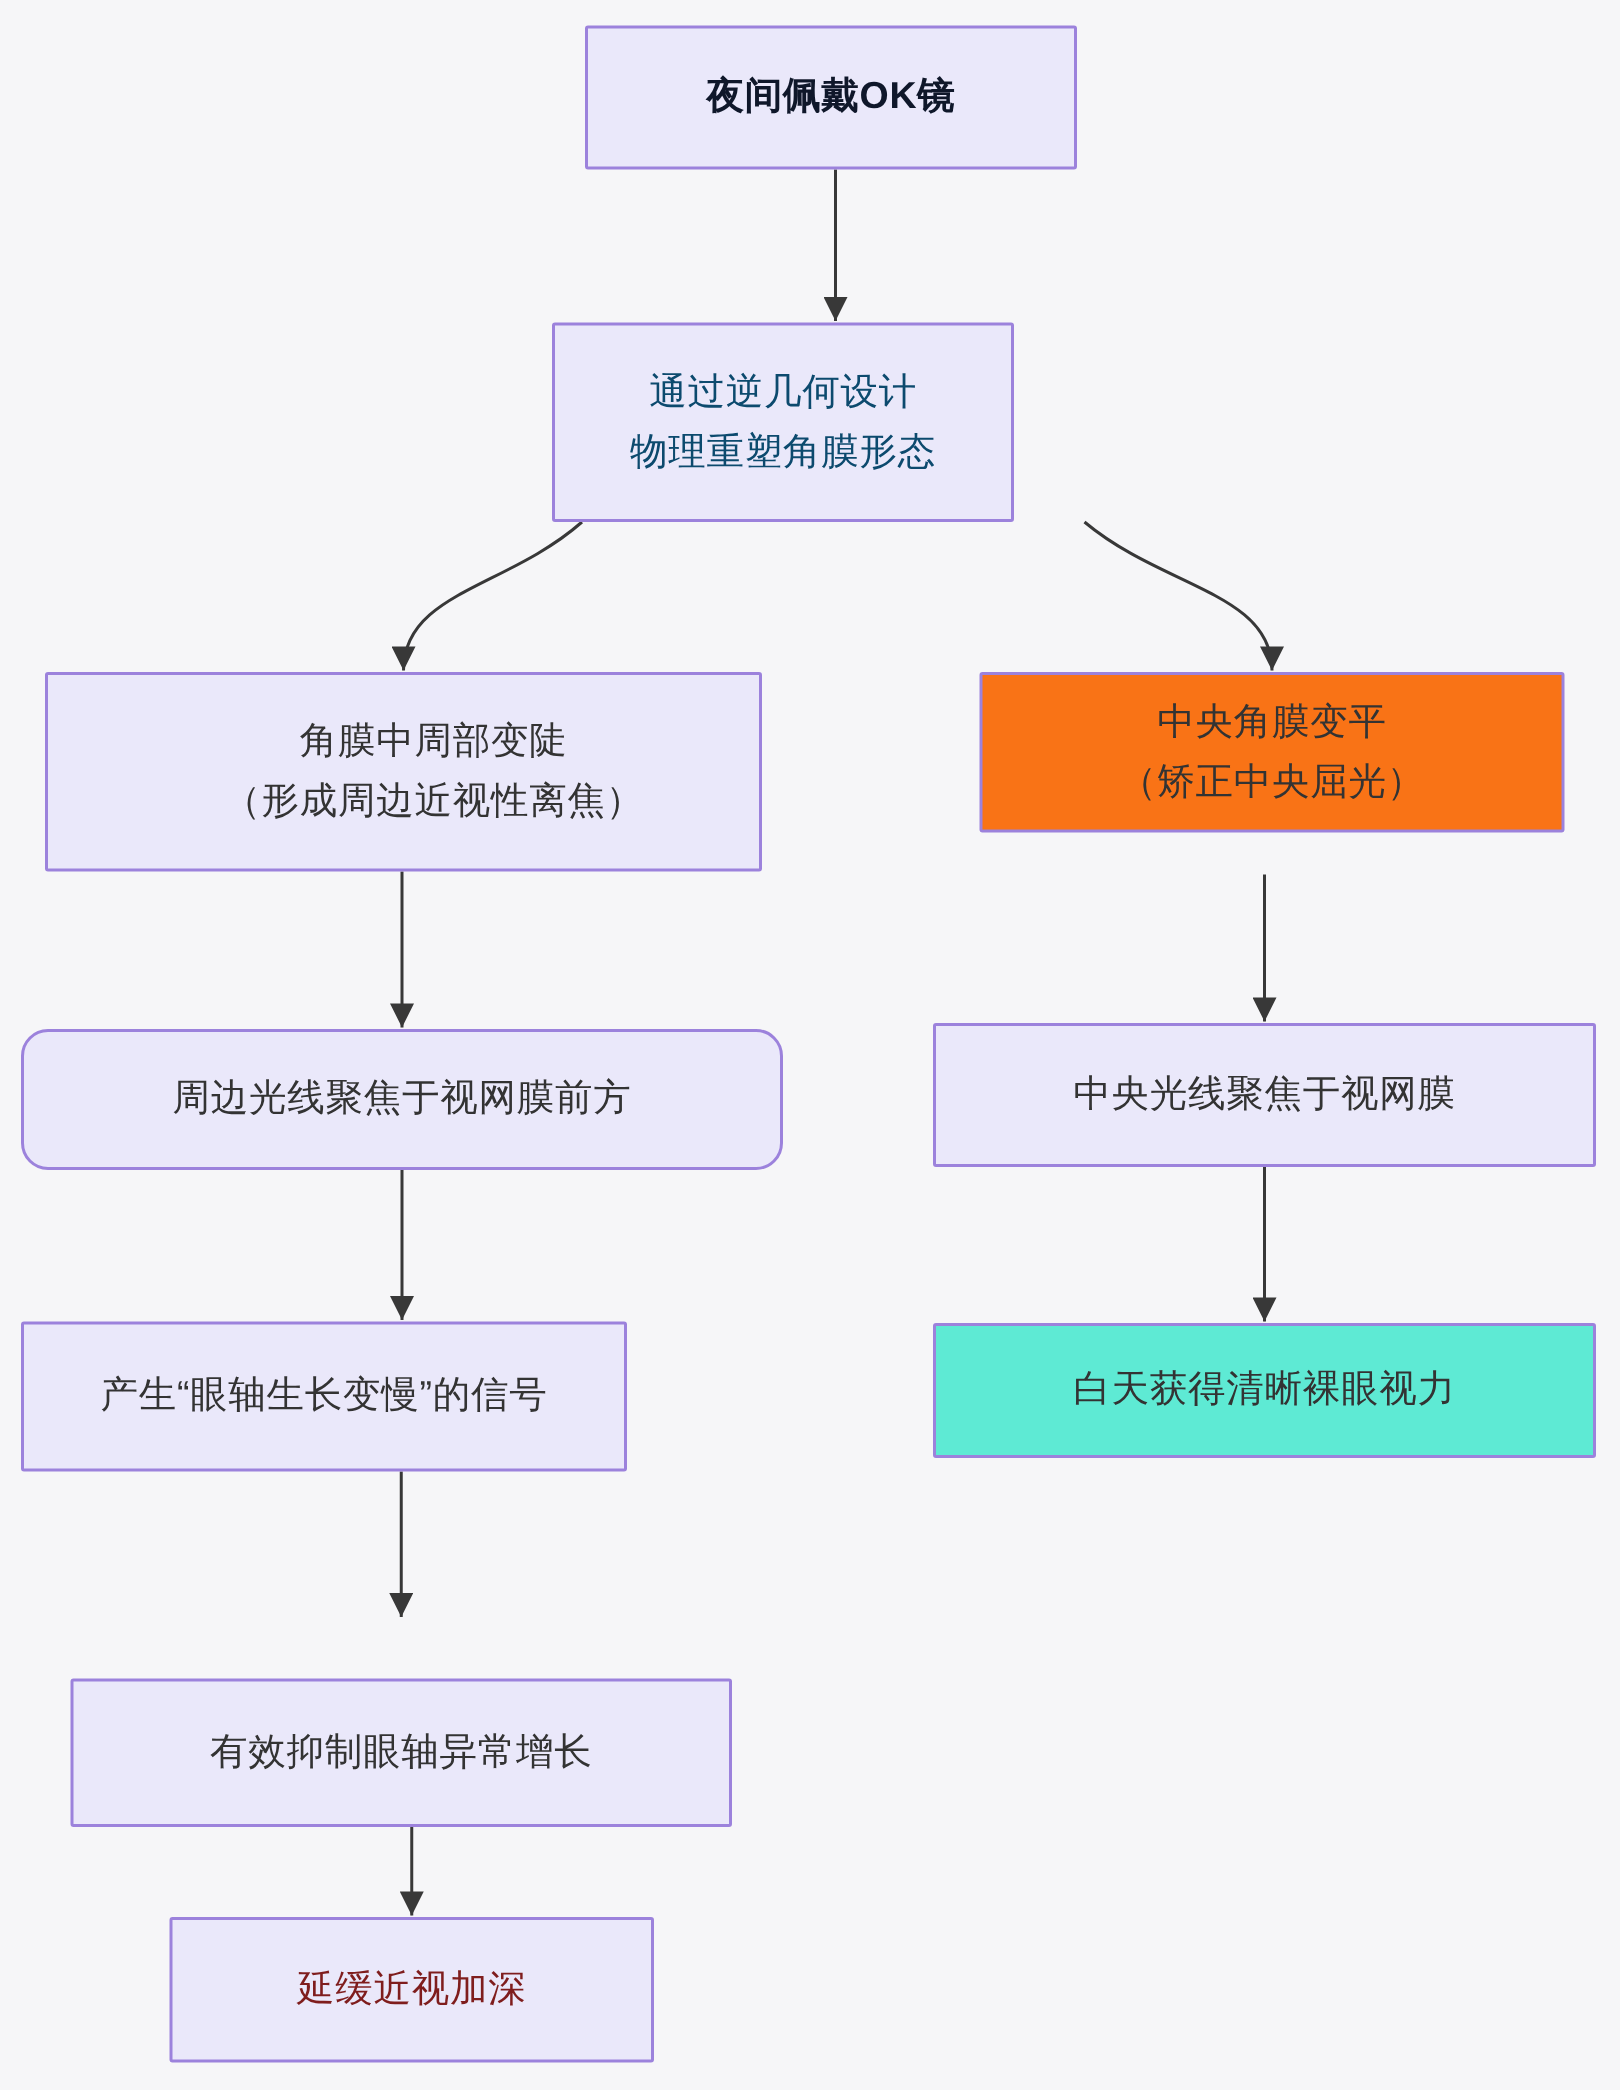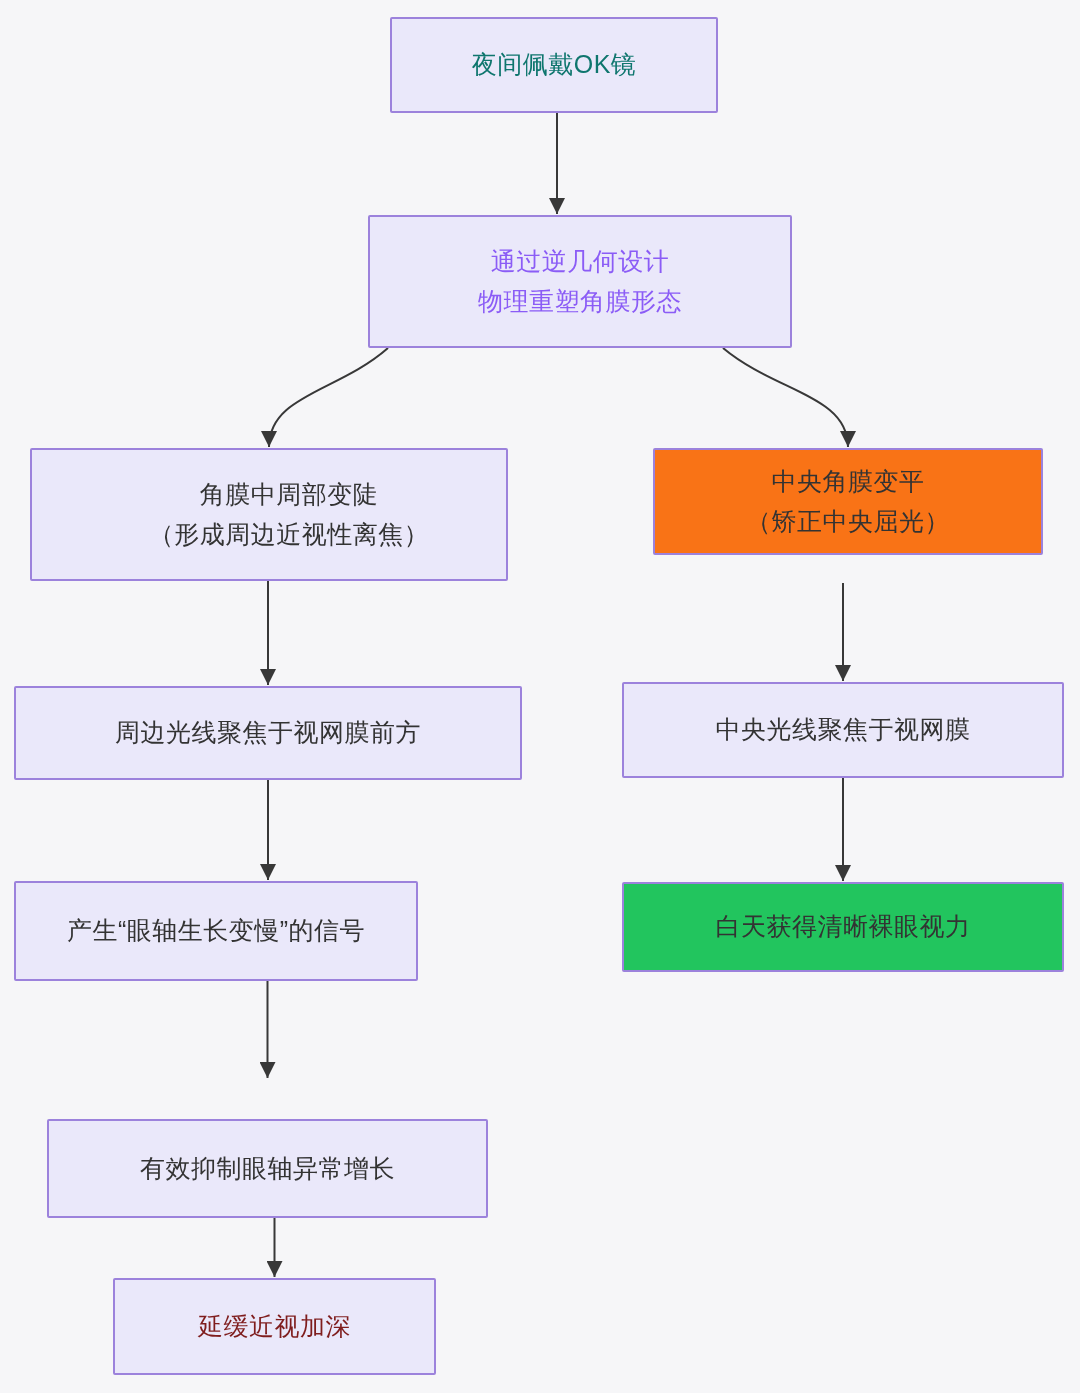--- a/index.html
+++ b/index.html
@@ -54,45 +54,45 @@
       <path d="M 388 348 C 338.02 392, 269 395, 269 447" fill="none" stroke="#383838" stroke-width="2" marker-end="url(#arrowhead)"></path>
       <path d="M 723 348 C 775.5 392, 848 395, 848 447" fill="none" stroke="#383838" stroke-width="2" marker-end="url(#arrowhead)"></path>
       <path d="M 268 581 L 268 685" fill="none" stroke="#383838" stroke-width="2" marker-end="url(#arrowhead)"></path>
       <path d="M 843 583 L 843 681" fill="none" stroke="#383838" stroke-width="2" marker-end="url(#arrowhead)"></path>
       <path d="M 268 780 L 268 880" fill="none" stroke="#383838" stroke-width="2" marker-end="url(#arrowhead)"></path>
       <path d="M 843 778 L 843 881" fill="none" stroke="#383838" stroke-width="2" marker-end="url(#arrowhead)"></path>
       <path d="M 267.5 981 L 267.5 1078" fill="none" stroke="#383838" stroke-width="2" marker-end="url(#arrowhead)"></path>
       <path d="M 274.5 1178 L 274.5 1277" fill="none" stroke="#383838" stroke-width="2" marker-end="url(#arrowhead)"></path>
     </svg>
 
-<div class="node" style="left: 390px; top: 17px; width: 328px; height: 96px; background: rgb(234, 232, 250); border-color: rgb(156, 130, 220); color: #0f766e;">
+<div class="node" style="left: 390px; top: 17px; width: 328px; height: 96px; background: rgb(234, 232, 250); border-color: rgb(156, 130, 220); color: #0f172a; font-weight: bold;">
       <div>夜间佩戴OK镜</div>
     </div>
-    <div class="node" style="left: 368px; top: 215px; width: 424px; height: 133px; background: rgb(234, 232, 250); border-color: rgb(156, 130, 220); color: #8b5cf6;">
+    <div class="node" style="left: 368px; top: 215px; width: 308px; height: 133px; background: rgb(234, 232, 250); border-color: rgb(156, 130, 220); color: #0c4a6e;">
       <div>通过逆几何设计</div>
       <div>物理重塑角膜形态</div>
     </div>
     <div class="node" style="left: 30px; top: 448px; width: 478px; height: 133px; background: rgb(234, 232, 250); border-color: rgb(156, 130, 220); color: rgb(51, 51, 51); padding-left: 40px;">
       <div>角膜中周部变陡</div>
       <div>（形成周边近视性离焦）</div>
     </div>
     <div class="node" style="left: 653px; top: 448px; width: 390px; height: 107px; background: #f97316; border-color: rgb(156, 130, 220); color: rgb(51, 51, 51);">
       <div>中央角膜变平</div>
       <div>（矫正中央屈光）</div>
     </div>
-    <div class="node" style="left: 14px; top: 686px; width: 508px; height: 94px; background: rgb(234, 232, 250); border-color: rgb(156, 130, 220); color: rgb(51, 51, 51);">
+    <div class="node" style="left: 14px; top: 686px; width: 508px; height: 94px; background: rgb(234, 232, 250); border-color: rgb(156, 130, 220); color: rgb(51, 51, 51); border-radius: 18px;">
       <div>周边光线聚焦于视网膜前方</div>
     </div>
     <div class="node" style="left: 622px; top: 682px; width: 442px; height: 96px; background: rgb(234, 232, 250); border-color: rgb(156, 130, 220); color: rgb(51, 51, 51); text-align: center;">
       <div>中央光线聚焦于视网膜</div>
     </div>
     <div class="node" style="left: 14px; top: 881px; width: 404px; height: 100px; background: rgb(234, 232, 250); border-color: rgb(156, 130, 220); color: rgb(51, 51, 51);">
       <div>产生“眼轴生长变慢”的信号</div>
     </div>
-    <div class="node" style="left: 622px; top: 882px; width: 442px; height: 90px; background: #22c55e; border-color: rgb(156, 130, 220); color: rgb(51, 51, 51);">
+    <div class="node" style="left: 622px; top: 882px; width: 442px; height: 90px; background: #5eead4; border-color: rgb(156, 130, 220); color: rgb(51, 51, 51);">
       <div>白天获得清晰裸眼视力</div>
     </div>
     <div class="node" style="left: 47px; top: 1079px; width: 441px; height: 99px; background: rgb(234, 232, 250); border-color: rgb(156, 130, 220); color: rgb(51, 51, 51); margin-top: 40px;">
       <div>有效抑制眼轴异常增长</div>
     </div>
     <div class="node" style="left: 113px; top: 1278px; width: 323px; height: 97px; background: rgb(234, 232, 250); border-color: rgb(156, 130, 220); color: #7f1d1d;">
       <div>延缓近视加深</div>
     </div>
   </div>
 

